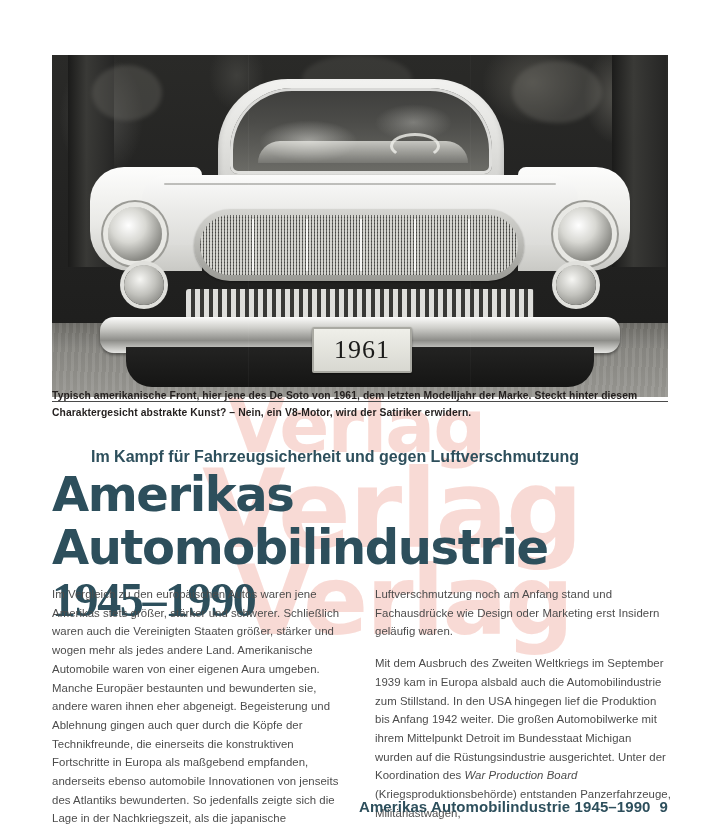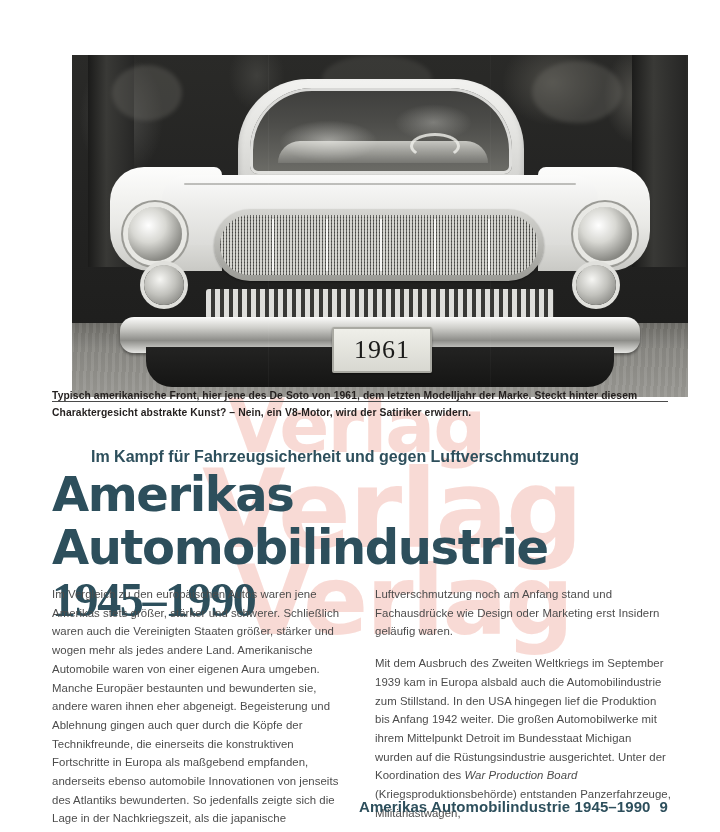--- a/index.html
+++ b/index.html
@@ -24,21 +24,21 @@
     letter-spacing:-2px;
     white-space:nowrap;
   }
   .wm-a{left:222px;top:-12px;font-size:74px;}
   .wm-b{left:196px;top:52px;font-size:108px;}
   .wm-c{left:230px;top:150px;font-size:96px;}
 
   
   .photo-wrap{
     position:absolute;left:52px;top:55px;width:616px;height:342px;
-    z-index:1;background:#b91c1c;overflow:hidden;margin-left:20px;
+    z-index:1;background:#b91c1c;overflow:hidden;
   }
   .photo{position:absolute;inset:0;overflow:hidden;}
 
   
   .bg-forest{
     position:absolute;inset:0;
     background:
       radial-gradient(ellipse 60px 90px at 8% 18%, #4a4a48 0%, rgba(40,40,38,0) 70%),
       radial-gradient(ellipse 50px 70px at 92% 12%, #55544f 0%, rgba(40,40,38,0) 70%),
       radial-gradient(ellipse 70px 60px at 78% 8%, #4d4c47 0%, rgba(35,35,33,0) 72%),

